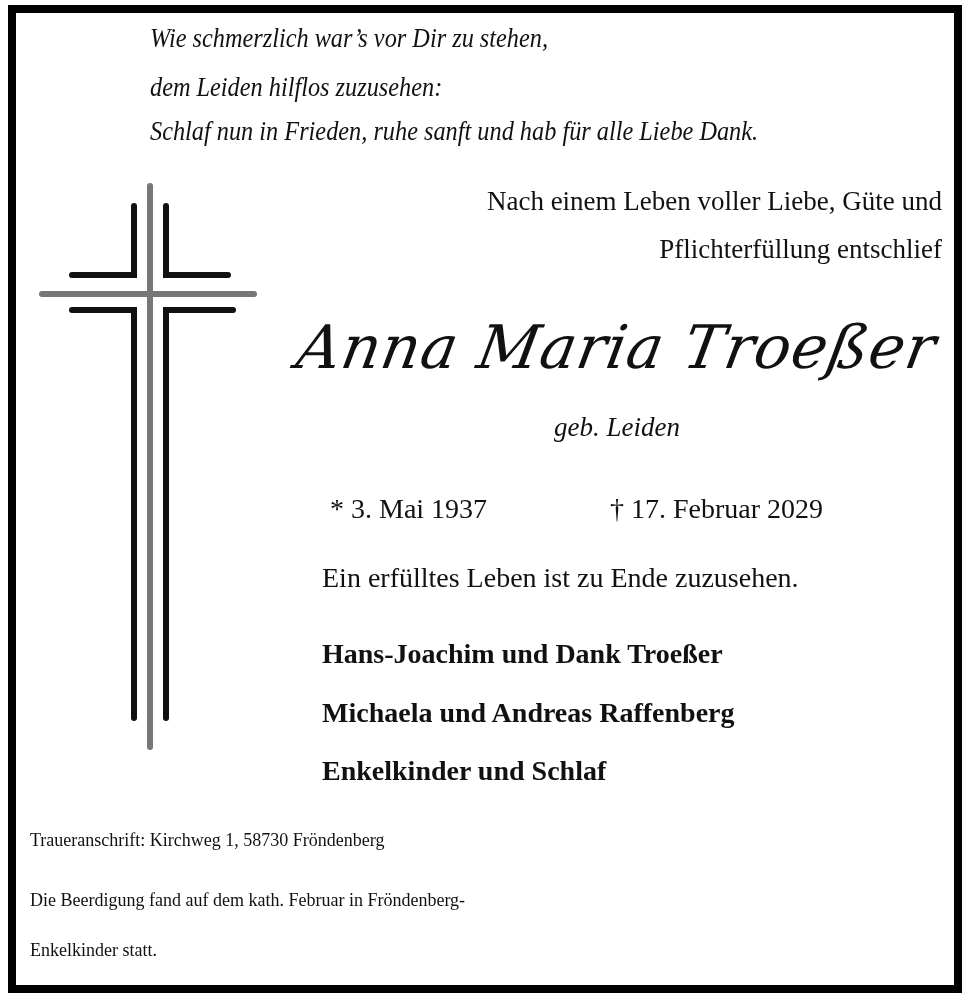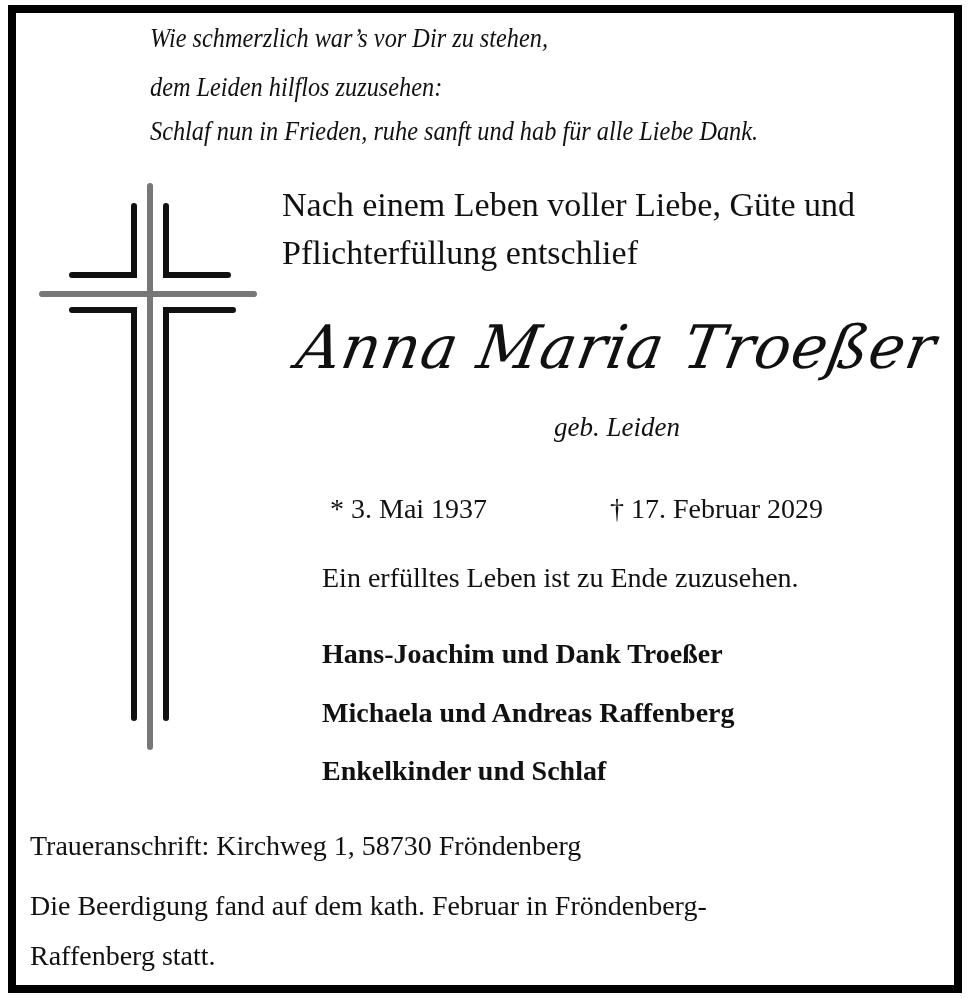--- a/index.html
+++ b/index.html
@@ -26,22 +26,22 @@
     }
     .abs { position: absolute; white-space: nowrap; }
     .verse {
       font-style: italic;
       font-size: 27px;
       line-height: 1;
       transform: scaleX(0.9);
       transform-origin: left top;
     }
     .intro {
-      font-size: 34px;
-      text-align: left;
+      font-size: 27px;
+      text-align: right;
       width: 660px;
       left: 282px;
       line-height: 1;
     }
     .script-name {
       font-family: "DejaVu Serif", "Liberation Serif", serif;
       font-style: italic;
       font-size: 60px;
       left: 282px;
       width: 670px;
@@ -67,21 +67,21 @@
       font-size: 28px;
       top: 562px;
       left: 322px;
     }
     .family {
       font-size: 28px;
       font-weight: bold;
       left: 322px;
     }
     .footer {
-      font-size: 28px;
+      font-size: 18px;
       left: 30px;
     }
     .cross {
       position: absolute;
       left: 36px;
       top: 180px;
       width: 224px;
       height: 575px;
     }
   </style>
@@ -121,13 +121,13 @@
 <div class="abs date" style="left:610px;">† 17. Februar 2029</div>
 
 <div class="abs closing">Ein erfülltes Leben ist zu Ende zuzusehen.</div>
 
 <div class="abs family" style="top:638px;">Hans-Joachim und Dank Troeßer</div>
 <div class="abs family" style="top:697px;">Michaela und Andreas Raffenberg</div>
 <div class="abs family" style="top:755px;">Enkelkinder und Schlaf</div>
 
 <div class="abs footer" style="top:830px;">Traueranschrift: Kirchweg 1, 58730 Fröndenberg</div>
 <div class="abs footer" style="top:890px;">Die Beerdigung fand auf dem kath. Februar in Fröndenberg-</div>
-<div class="abs footer" style="top:940px;">Raffenberg statt.</div>
+<div class="abs footer" style="top:940px;">Enkelkinder statt.</div>
 
 </body></html>

